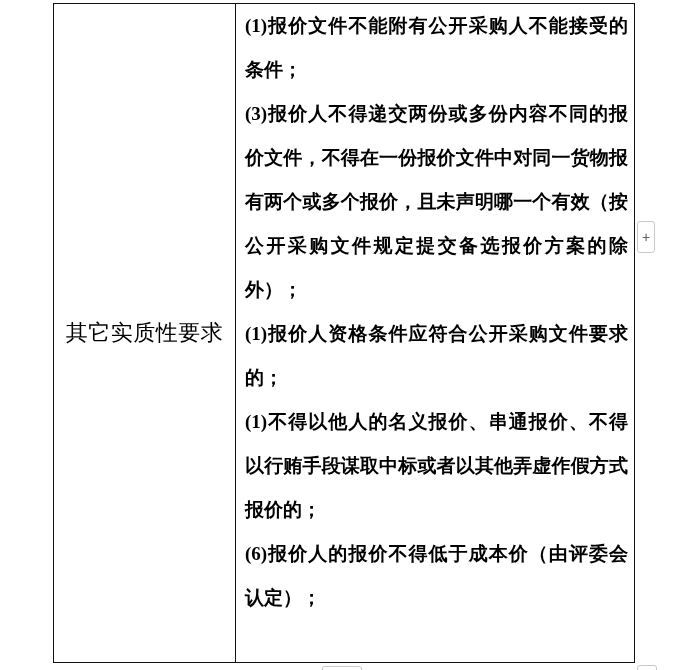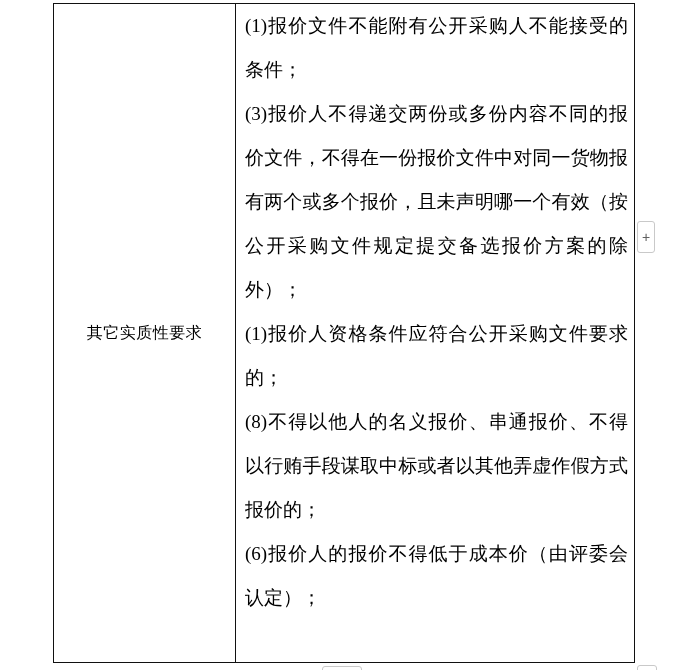--- a/index.html
+++ b/index.html
@@ -22,33 +22,33 @@
     border: 1.5px solid #111111;
     display: flex;
     background: #ffffff;
   }
   .cell-label {
     width: 182px;
     border-right: 1.5px solid #111111;
     display: flex;
     align-items: center;
     justify-content: center;
-    font-size: 16px;
+    font-size: 22px;
     letter-spacing: 0.5px;
     white-space: nowrap;
   }
   .cell-content {
     flex: 1;
     padding: 0 6px 0 9px;
     font-size: 19px;
     line-height: 44px;
     text-align: justify;
     overflow: hidden;
   }
-  .cell-content p { margin: 0; }
+  .cell-content p { margin: 0; font-weight: bold; }
   .insert-col-btn {
     position: absolute;
     left: 637px; top: 221px;
     width: 18px; height: 32px;
     background: #ffffff;
     border: 1px solid #c9c9c9;
     border-radius: 3px;
     display: flex;
     align-items: center;
     justify-content: center;
@@ -84,21 +84,21 @@
   <div class="req-table">
 
     <div class="cell-label">
       <span>其它实质性要求</span>
     </div>
 
     <div class="cell-content">
       <p>(1)报价文件不能附有公开采购人不能接受的条件；</p>
       <p>(3)报价人不得递交两份或多份内容不同的报价文件，不得在一份报价文件中对同一货物报有两个或多个报价，且未声明哪一个有效（按公开采购文件规定提交备选报价方案的除外）；</p>
       <p>(1)报价人资格条件应符合公开采购文件要求的；</p>
-      <p>(8)不得以他人的名义报价、串通报价、不得以行贿手段谋取中标或者以其他弄虚作假方式报价的；</p>
+      <p>(1)不得以他人的名义报价、串通报价、不得以行贿手段谋取中标或者以其他弄虚作假方式报价的；</p>
       <p>(6)报价人的报价不得低于成本价（由评委会认定）；</p>
 
     </div>
 
   </div>
 
   <div class="insert-col-btn">
     <span>+</span>
   </div>
 

